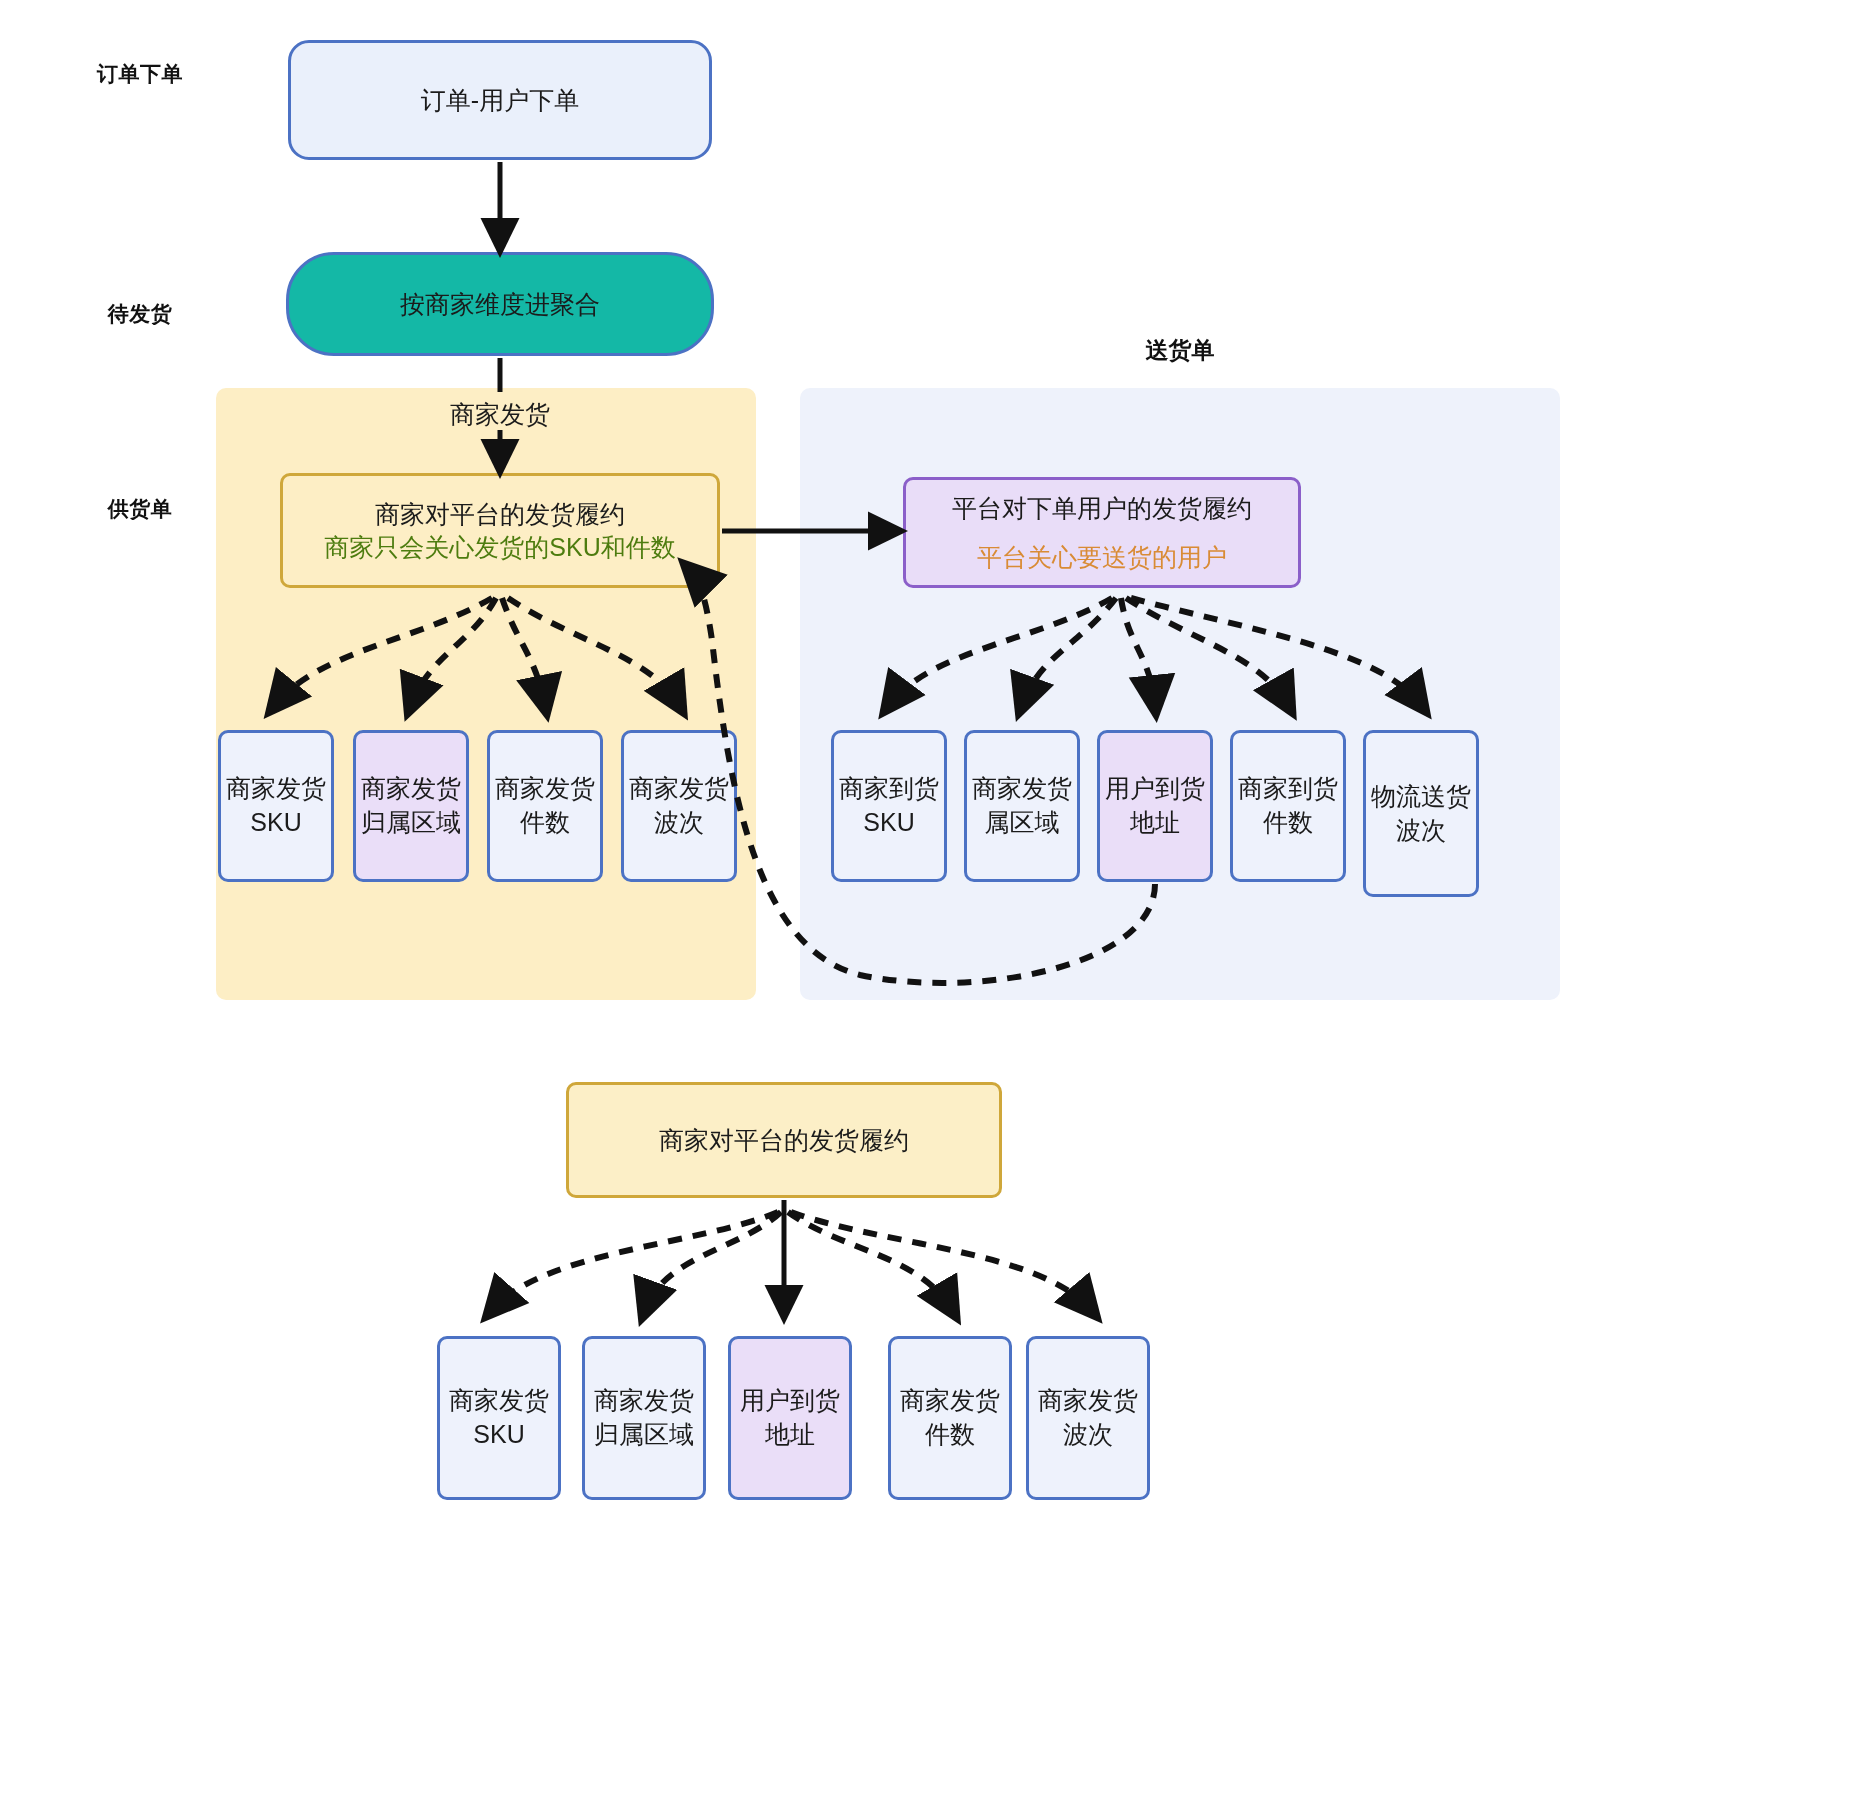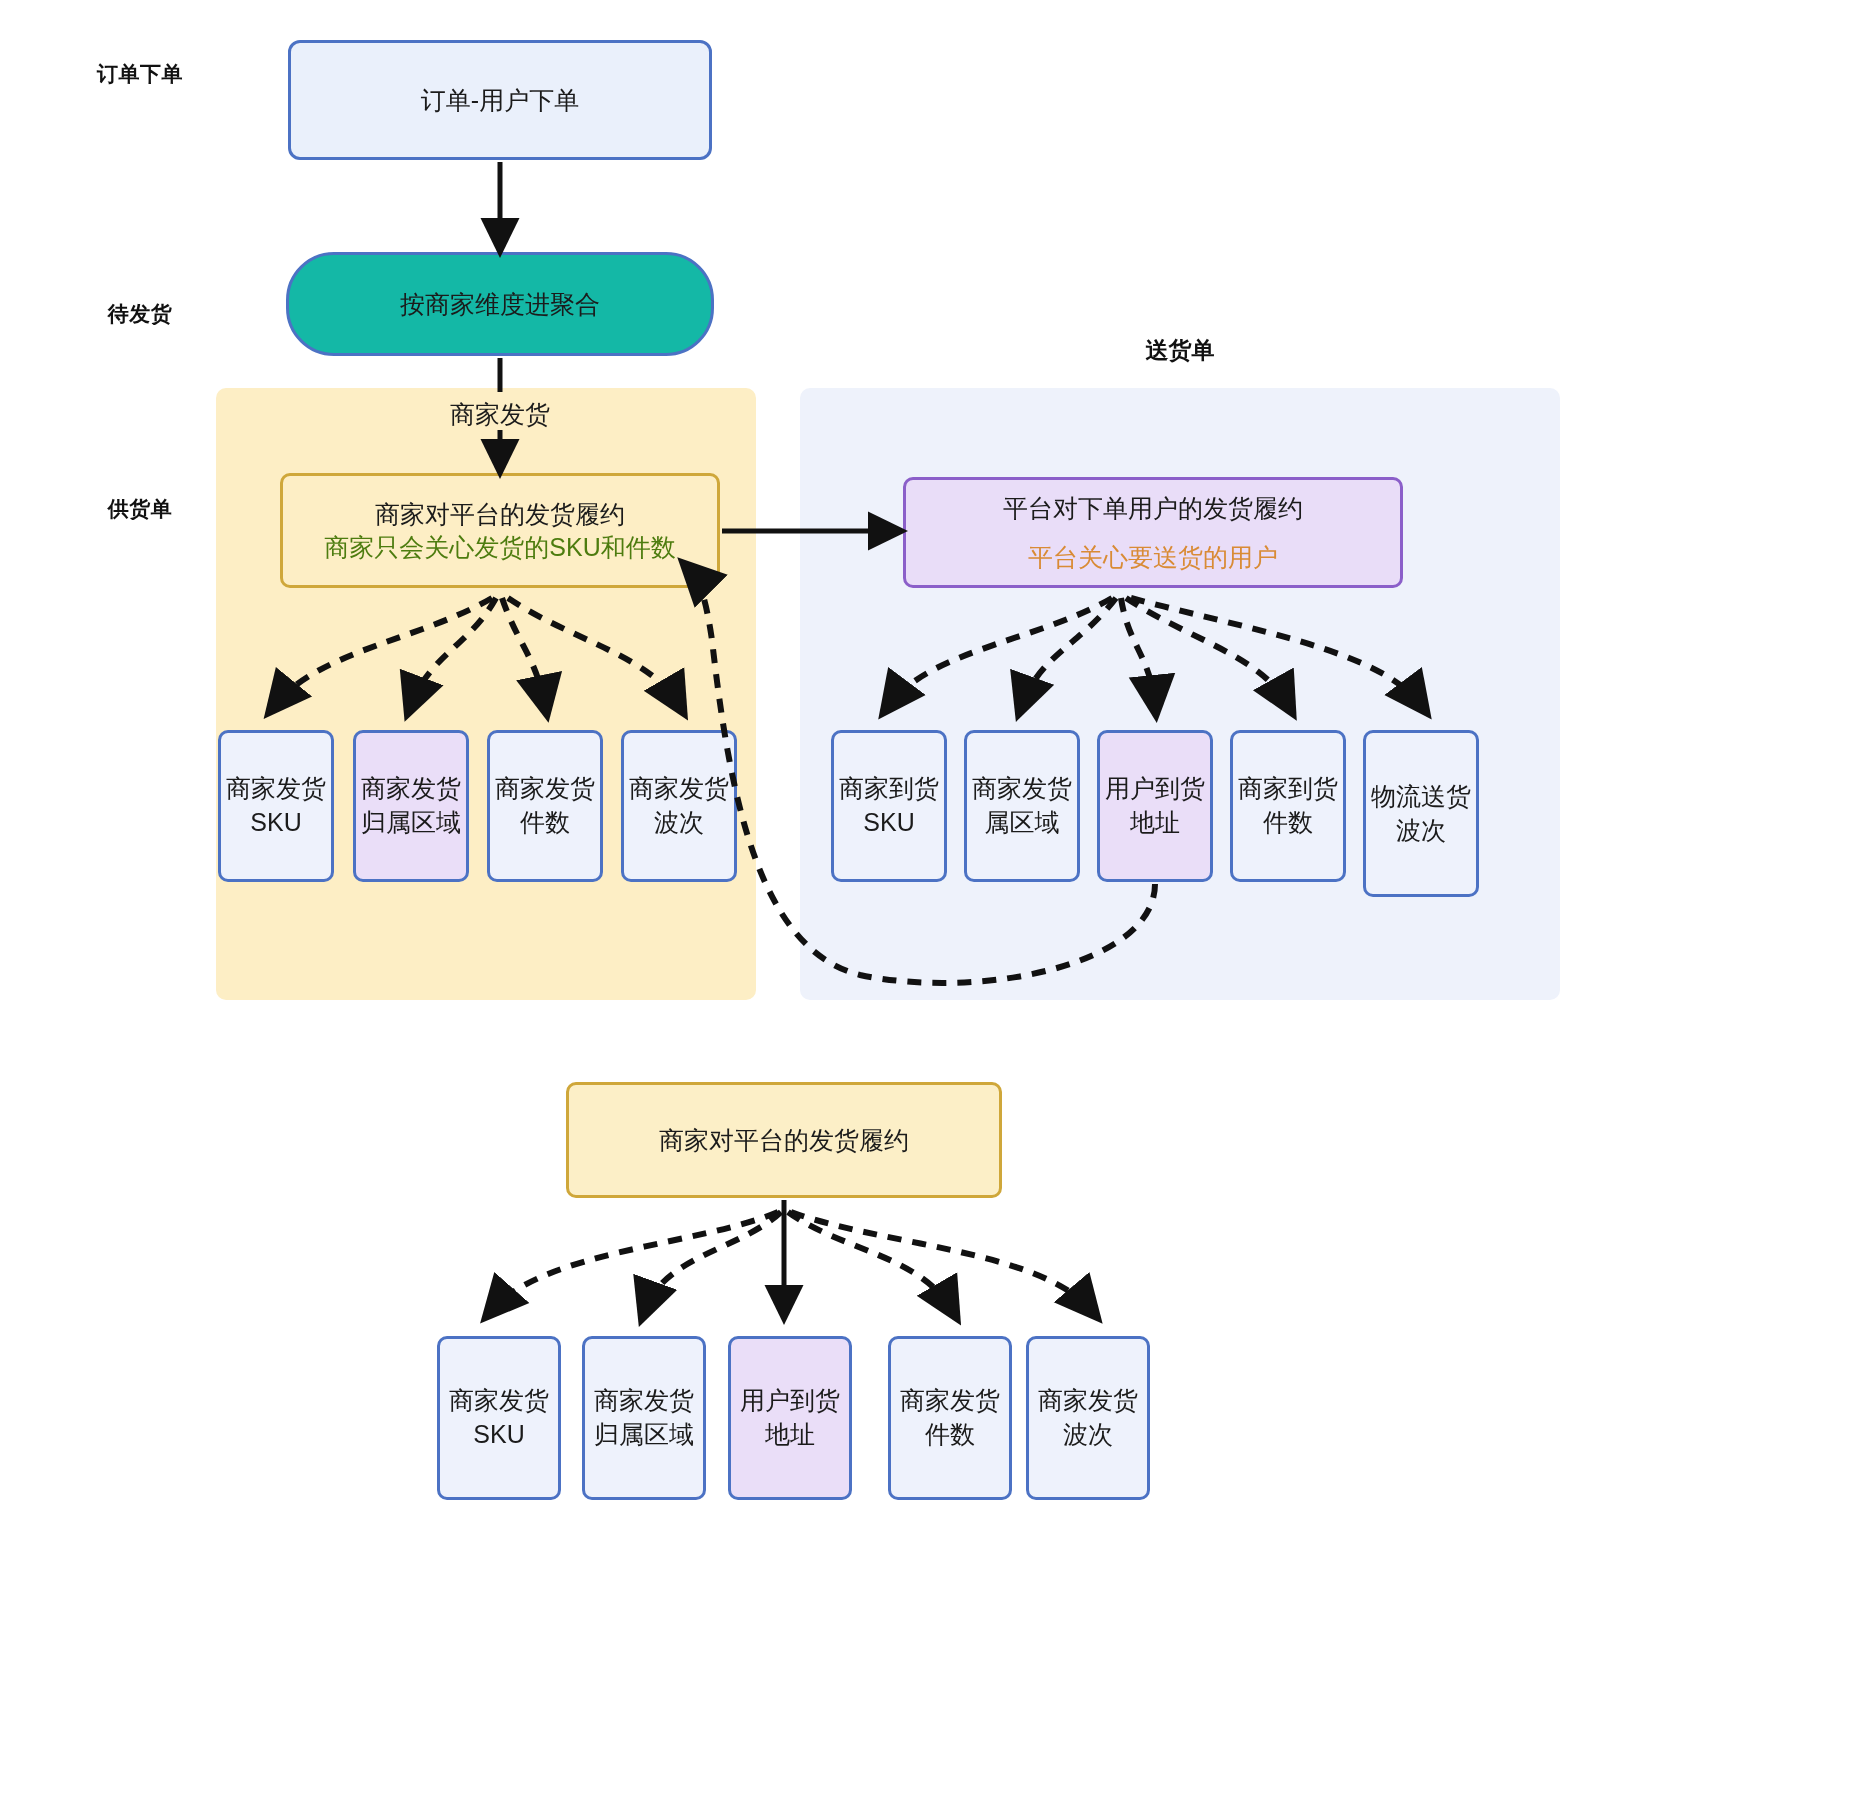--- a/index.html
+++ b/index.html
@@ -21,21 +21,21 @@
 
   
   .node{
     position:absolute;box-sizing:border-box;
     display:flex;flex-direction:column;align-items:center;justify-content:center;
     text-align:center;font-size:25px;color:#1b1b1b;line-height:1.3;
   }
   .node .l1{display:block;}
   .node .l2{display:block;}
 
-  .n-blue{background:#eaf0fb;border:3px solid #4c72c4;border-radius:12px;}
+  .n-blue{background:#eaf0fb;border:3px solid #4c72c4;border-radius:21px;}
   .n-lav{background:#14b8a6;border:3px solid #4c72c4;border-radius:48px;}
   .n-yellowline{background:#fdeec5;border:3px solid #cfa73a;border-radius:10px;}
   .n-yellowfill{background:#fcefc7;border:3px solid #cfa73a;border-radius:10px;}
   .n-purple{background:#e9ddf8;border:3px solid #8b5fc9;border-radius:10px;}
 
   .leaf{
     position:absolute;box-sizing:border-box;border:3px solid #4c72c4;border-radius:10px;
     display:flex;flex-direction:column;align-items:center;justify-content:center;
     text-align:center;font-size:25px;color:#1b1b1b;line-height:1.35;
   }
@@ -72,21 +72,21 @@
     <span class="l1">按商家维度进聚合</span>
   </div>
 
   <div class="edge-label" style="left:400px;top:398px;width:200px;">商家发货</div>
 
   <div class="node n-yellowline" style="left:280px;top:473px;width:440px;height:115px;">
     <span class="l1">商家对平台的发货履约</span>
     <span class="l2 sub-gold">商家只会关心发货的SKU和件数</span>
   </div>
 
-  <div class="node n-purple" style="left:903px;top:477px;width:500px;height:111px;gap:8px;">
+  <div class="node n-purple" style="left:903px;top:477px;width:398px;height:111px;gap:8px;">
     <span class="l1">平台对下单用户的发货履约</span>
     <span class="l2 sub-orange">平台关心要送货的用户</span>
   </div>
 
   <div class="leaf leaf-blue" style="left:218px;top:730px;width:116px;height:152px;">
     <span>商家发货</span>
     <span>SKU</span>
   </div>
   <div class="leaf leaf-purple" style="left:353px;top:730px;width:116px;height:152px;">
     <span>商家发货</span>

